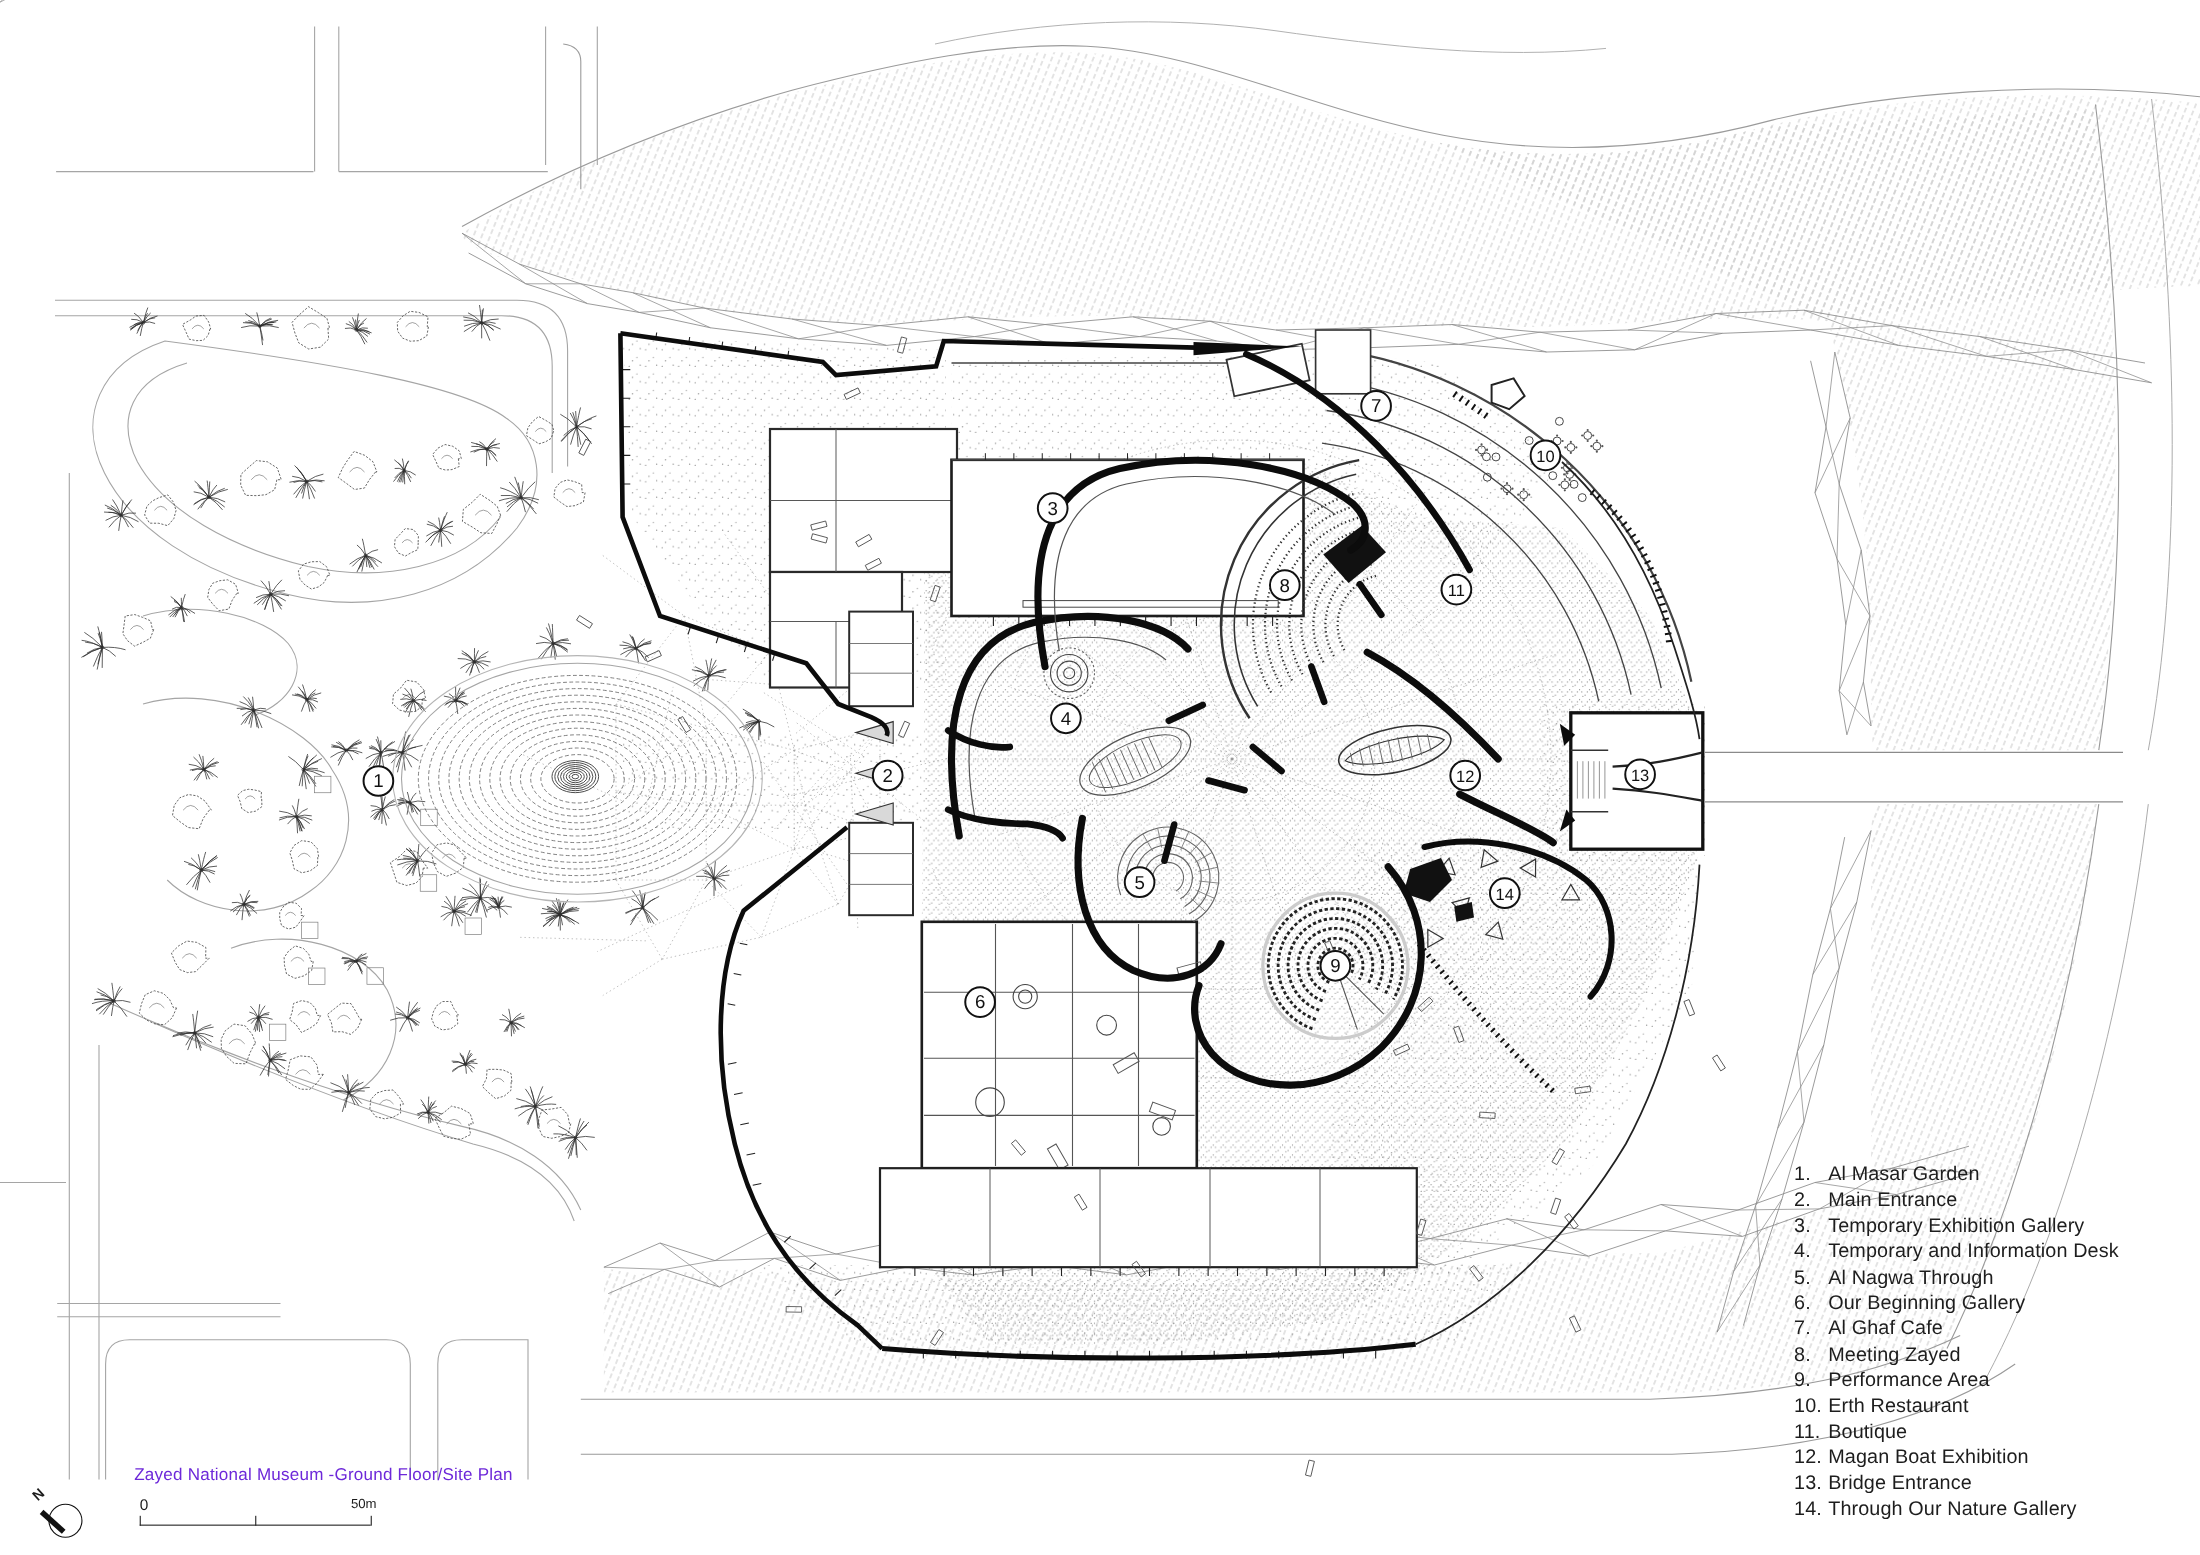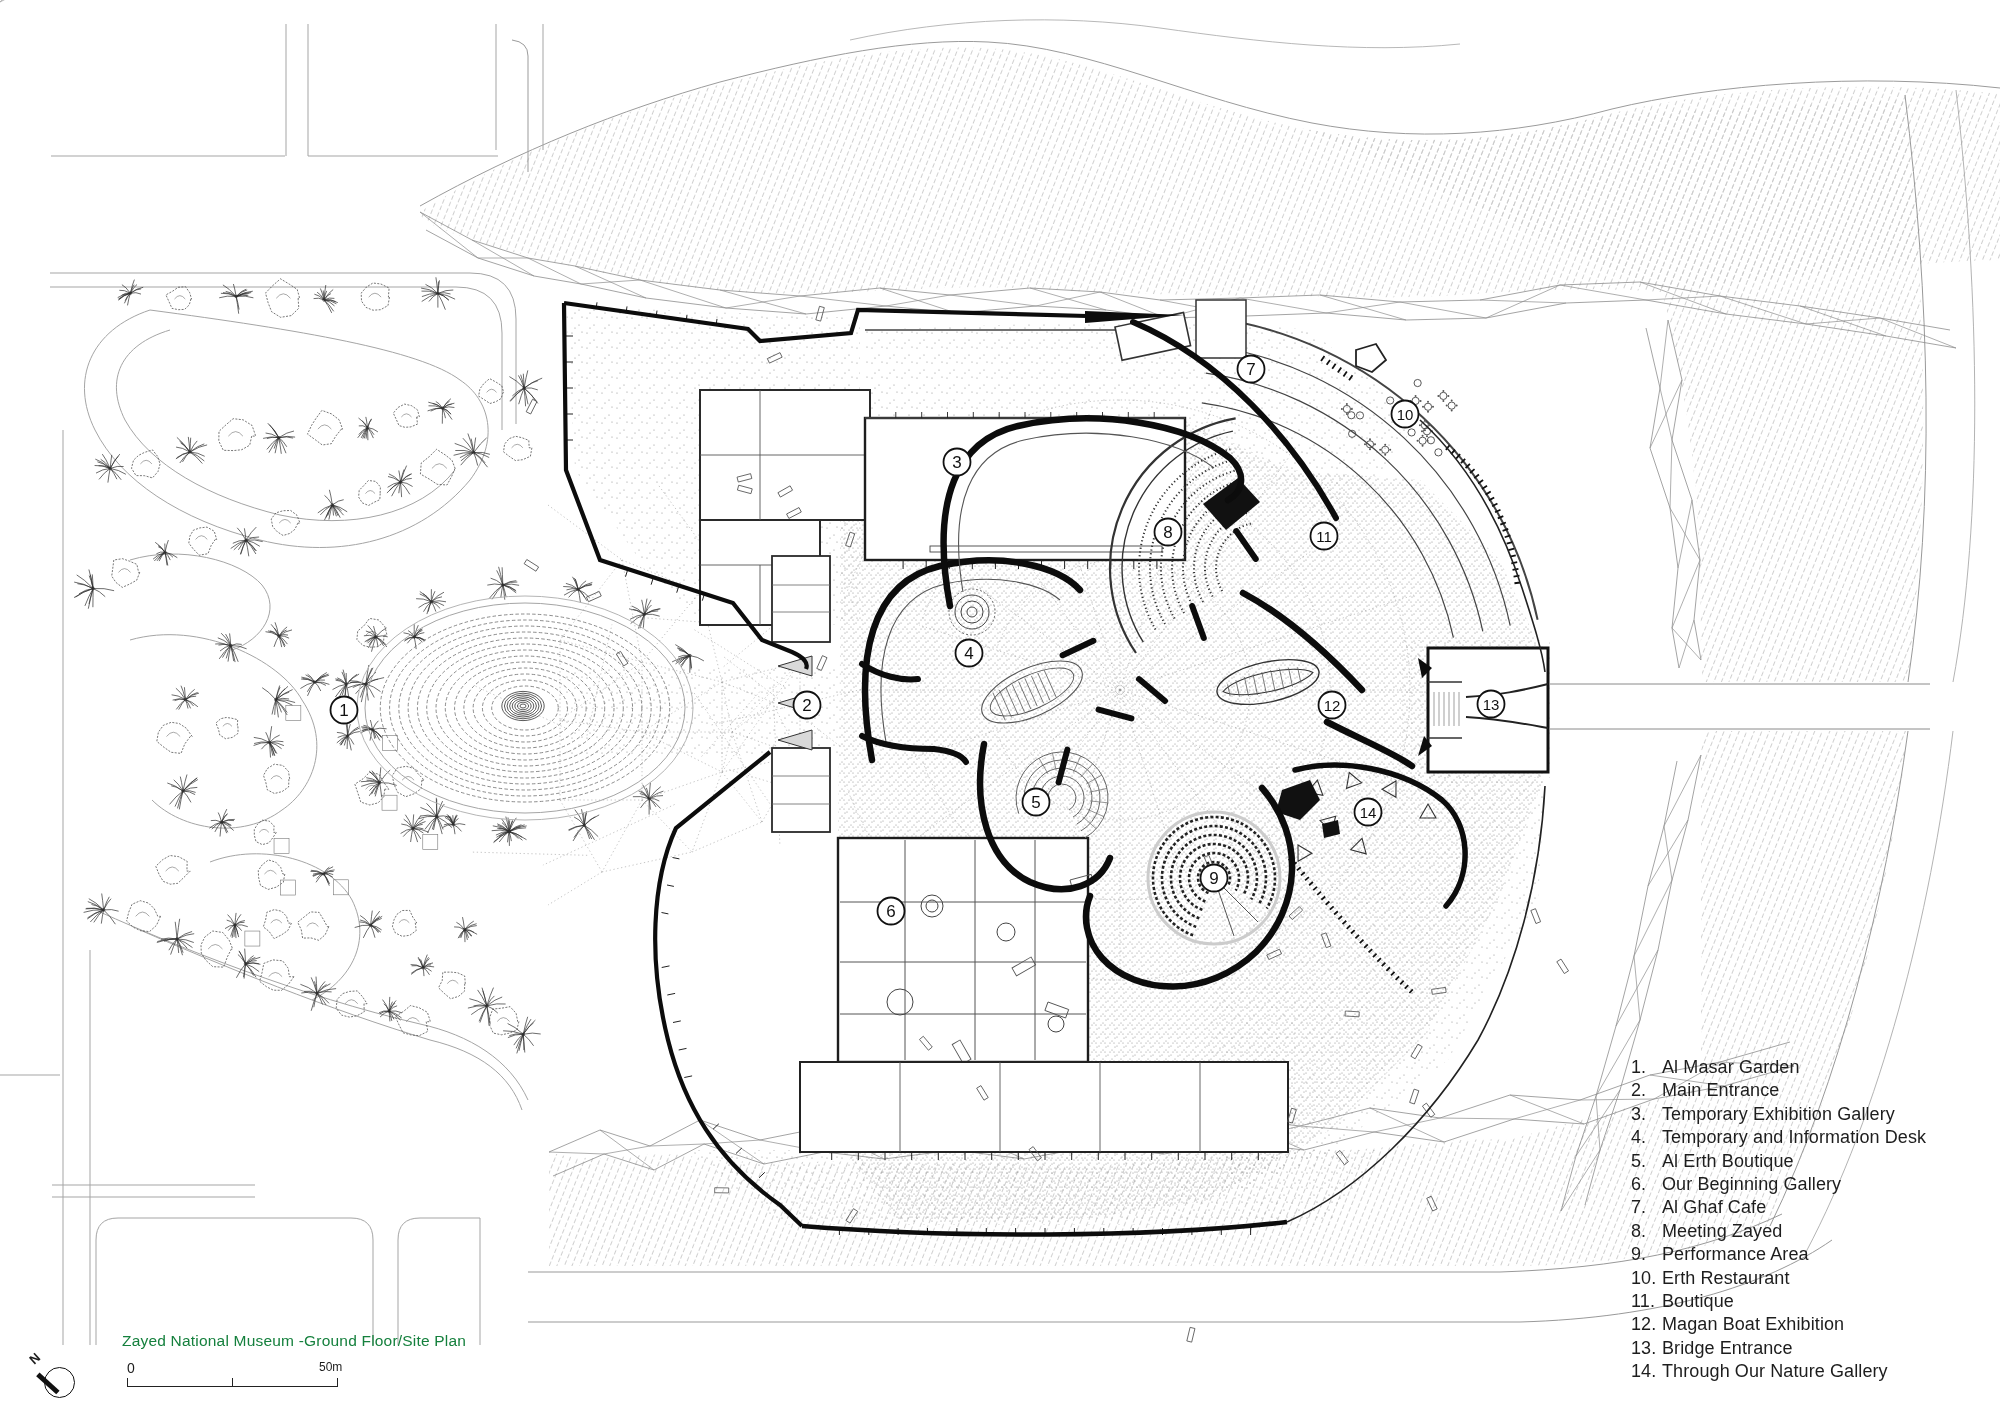--- a/index.html
+++ b/index.html
@@ -5,21 +5,21 @@
   html,body{margin:0;padding:0;background:#ffffff;}
   body{width:2000px;height:1414px;position:relative;overflow:hidden;
        font-family:"Liberation Sans","DejaVu Sans",sans-serif;color:#1c1c1c;}
   #stage{position:absolute;left:0;top:0;width:2000px;height:1414px;}
   svg{position:absolute;left:0;top:0;}
   .legend{position:absolute;left:1631px;top:1056px;font-size:18px;line-height:23.4px;
           color:#1d1d1d;letter-spacing:.1px;}
   .legend .row{white-space:nowrap;}
   .legend .num{display:inline-block;width:31px;}
   .titleblock{position:absolute;left:122px;top:1332px;}
-  .plan-title{font-size:15.5px;color:#15803d;letter-spacing:.2px;}
+  .plan-title{font-size:15.5px;color:#6d28d9;letter-spacing:.2px;}
   .scalebar{position:absolute;left:5px;top:28px;width:215px;height:34px;}
   .scale-zero{position:absolute;left:0px;top:0px;font-size:14px;}
   .scale-end{position:absolute;left:192px;top:0px;font-size:12px;}
   .scale-line{position:absolute;left:0px;top:26px;width:210px;height:0;border-top:1.4px solid #222;}
   .scale-tick{position:absolute;top:18px;width:0;height:9px;border-left:1.4px solid #222;}
   .north{position:absolute;left:30px;top:1348px;width:60px;height:60px;}
   .north-circle{position:absolute;left:14px;top:19px;width:29px;height:29px;border:1.6px solid #111;border-radius:50%;background:#fff;}
   .north-needle{position:absolute;left:8px;top:24px;width:27px;height:4.5px;background:#111;transform:rotate(42deg);transform-origin:left center;}
   .north-n{position:absolute;left:0px;top:3px;font-size:13px;font-weight:bold;transform:rotate(-42deg);}
 </style>
@@ -825,21 +825,21 @@
           <text x="1368" y="817.8" text-anchor="middle" font-size="15" font-family="&quot;Liberation Sans&quot;,&quot;DejaVu Sans&quot;,sans-serif" fill="#111">14</text>
         </g>
       </g>
     </svg>
 
   <div class="legend" id="legend">
       <div class="row"><span class="num">1.</span><span>Al Masar Garden</span></div>
       <div class="row"><span class="num">2.</span><span>Main Entrance</span></div>
       <div class="row"><span class="num">3.</span><span>Temporary Exhibition Gallery</span></div>
       <div class="row"><span class="num">4.</span><span>Temporary and Information Desk</span></div>
-      <div class="row"><span class="num">5.</span><span>Al Erth Boutique</span></div>
+      <div class="row"><span class="num">5.</span><span>Al Nagwa Through</span></div>
       <div class="row"><span class="num">6.</span><span>Our Beginning Gallery</span></div>
       <div class="row"><span class="num">7.</span><span>Al Ghaf Cafe</span></div>
       <div class="row"><span class="num">8.</span><span>Meeting Zayed</span></div>
       <div class="row"><span class="num">9.</span><span>Performance Area</span></div>
       <div class="row"><span class="num">10.</span><span>Erth Restaurant</span></div>
       <div class="row"><span class="num">11.</span><span>Boutique</span></div>
       <div class="row"><span class="num">12.</span><span>Magan Boat Exhibition</span></div>
       <div class="row"><span class="num">13.</span><span>Bridge Entrance</span></div>
       <div class="row"><span class="num">14.</span><span>Through Our Nature Gallery</span></div>
     </div>

